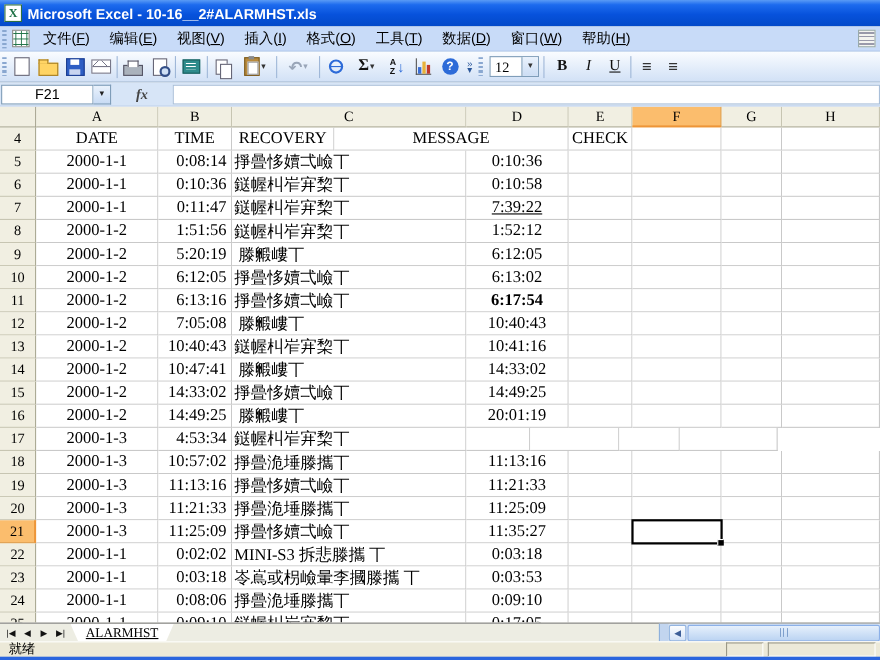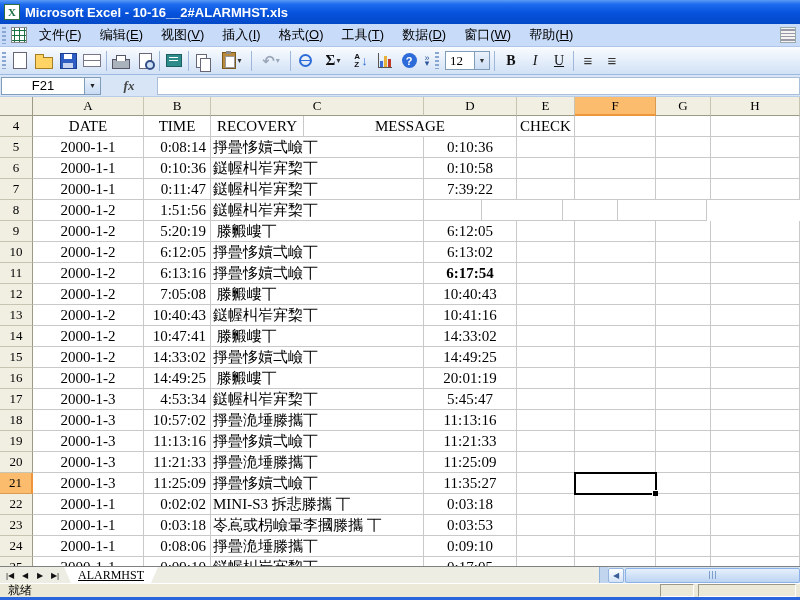--- a/index.html
+++ b/index.html
@@ -293,31 +293,32 @@
       <div class="cell al-center" style="width: 58px;"></div>
       <div class="cell al-center" style="width: 81px;"></div>
       <div class="cell al-center" style="width: 55px;"></div>
       <div class="cell al-center" style="width: 89px;"></div>
     </div>
     <div class="grow">
       <div class="rowh">7</div>
       <div class="cell al-center" style="width: 111px;">2000-1-1</div>
       <div class="cell al-right" style="width: 67px;">0:11:47</div>
       <div class="cell al-left" style="width: 213px;">鎹幄朻岝宑棃丅</div>
-      <div class="cell al-center" style="width: 93px;">7:39:22</div>
+      <div class="cell al-center" style="width: 93px; text-decoration: underline;">7:39:22</div>
       <div class="cell al-center" style="width: 58px;"></div>
       <div class="cell al-center" style="width: 81px;"></div>
       <div class="cell al-center" style="width: 55px;"></div>
       <div class="cell al-center" style="width: 89px;"></div>
     </div>
     <div class="grow">
       <div class="rowh">8</div>
       <div class="cell al-center" style="width: 111px;">2000-1-2</div>
       <div class="cell al-right" style="width: 67px;">1:51:56</div>
       <div class="cell al-left" style="width: 213px;">鎹幄朻岝宑棃丅</div>
+      <div class="cell al-center" style="width: 93px;">1:52:12</div>
       <div class="cell al-center" style="width: 58px;"></div>
       <div class="cell al-center" style="width: 81px;"></div>
       <div class="cell al-center" style="width: 55px;"></div>
       <div class="cell al-center" style="width: 89px;"></div>
     </div>
     <div class="grow">
       <div class="rowh">9</div>
       <div class="cell al-center" style="width: 111px;">2000-1-2</div>
       <div class="cell al-right" style="width: 67px;">5:20:19</div>
       <div class="cell al-left" style="width: 213px;"> 滕毈嶁丅</div>
@@ -402,21 +403,20 @@
       <div class="cell al-center" style="width: 58px;"></div>
       <div class="cell al-center" style="width: 81px;"></div>
       <div class="cell al-center" style="width: 55px;"></div>
       <div class="cell al-center" style="width: 89px;"></div>
     </div>
     <div class="grow">
       <div class="rowh">17</div>
       <div class="cell al-center" style="width: 111px;">2000-1-3</div>
       <div class="cell al-right" style="width: 67px;">4:53:34</div>
       <div class="cell al-left" style="width: 213px;">鎹幄朻岝宑棃丅</div>
-      <div class="cell al-center" style="width: 93px;">5:45:47</div>
       <div class="cell al-center" style="width: 58px;"></div>
       <div class="cell al-center" style="width: 81px;"></div>
       <div class="cell al-center" style="width: 55px;"></div>
       <div class="cell al-center" style="width: 89px;"></div>
     </div>
     <div class="grow">
       <div class="rowh">18</div>
       <div class="cell al-center" style="width: 111px;">2000-1-3</div>
       <div class="cell al-right" style="width: 67px;">10:57:02</div>
       <div class="cell al-left" style="width: 213px;">掙曡洈埵滕攜丅</div>

